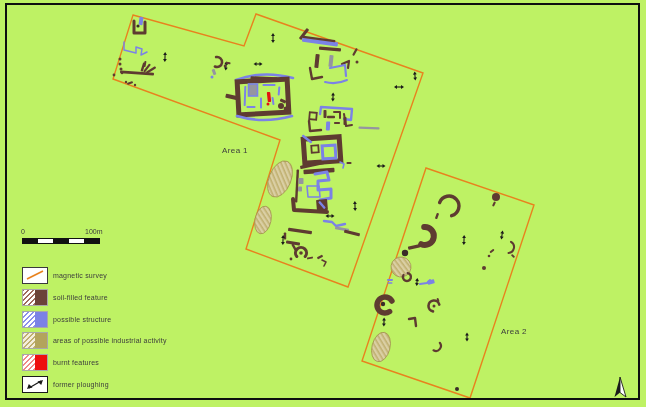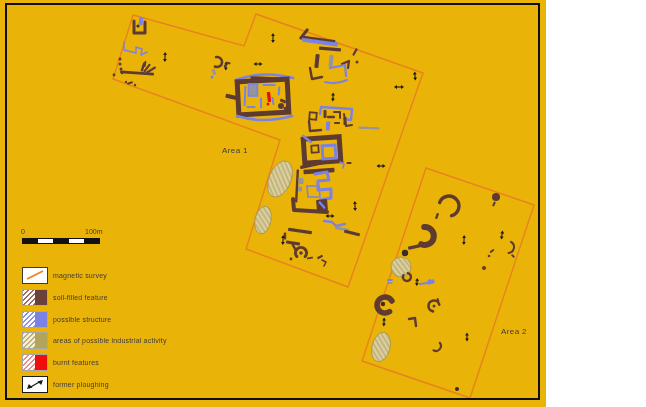--- a/index.html
+++ b/index.html
@@ -1,16 +1,16 @@
 <!DOCTYPE html>
 <html><head>
 <meta charset="utf-8">
 <style>
   html,body{margin:0;padding:0;background:#fff;}
-  .stage{position:relative;width:546px;height:407px;background:#eab308;
+  .stage{position:relative;width:646px;height:407px;background:#bef264;
          font-family:"Liberation Sans",sans-serif;overflow:hidden;}
   .frame{position:absolute;left:5px;top:3px;right:6px;bottom:7px;
          border:2px solid #0f0f0f;pointer-events:none;}
   #mapsvg{position:absolute;left:0;top:0;}
 
   
   .scalebar{position:absolute;left:22px;top:238px;width:78px;height:6px;
             border:1px solid #111;box-sizing:border-box;display:flex;background:#fff;}
   .scalebar .seg{flex:1;background:#fff;}
   .scalebar .seg.dark{background:#111;}

